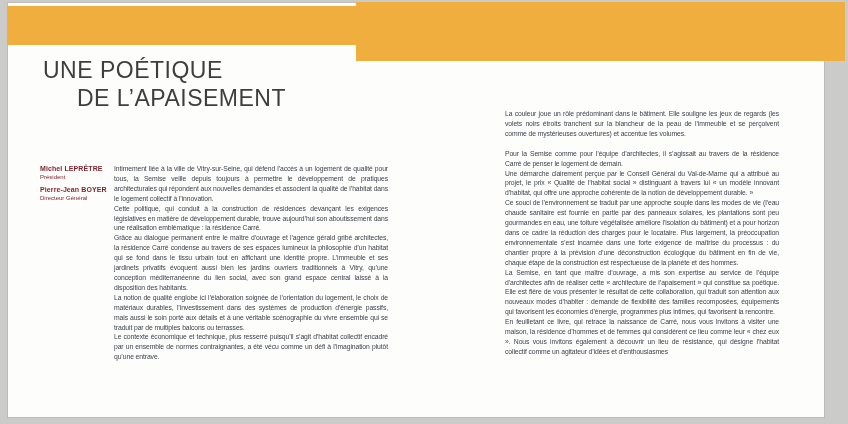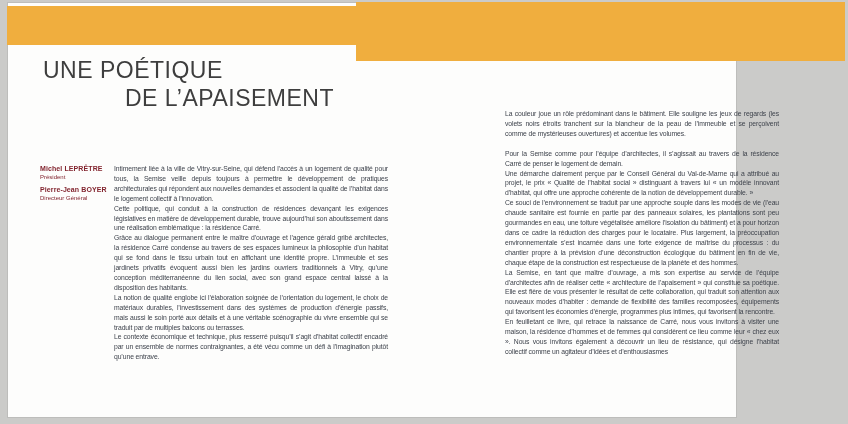--- a/index.html
+++ b/index.html
@@ -6,42 +6,42 @@
   html, body {
     margin: 0; padding: 0;
     width: 848px; height: 424px;
     background: #cbcbc9;
     font-family: "Liberation Sans", "DejaVu Sans", sans-serif;
     overflow: hidden;
   }
   .spread {
     position: absolute;
     left: 7px; top: 2px;
-    width: 730px; height: 416px;
+    width: 818px; height: 416px;
     background: #fdfdfc;
     box-shadow: 0 0 0 1px #bdbdbb inset;
   }
   
   .band { position: absolute; background: #f0ae3e; }
   .band-left  { left: 0;     top: 4px; width: 349px; height: 39px; }
   .band-right { left: 349px; top: 0;   width: 489px; height: 59px; }
 
   .title {
     position: absolute;
     left: 36px; top: 54px;
     margin: 0;
     font-size: 23px;
     font-weight: 300;
     color: #3e3e3e;
     letter-spacing: 0.5px;
     line-height: 28px;
     white-space: nowrap;
   }
   .title span { display: block; }
-  .title .t2 { margin-left: 82px; }
+  .title .t2 { margin-left: 34px; }
 
   .names {
     position: absolute;
     left: 33px; top: 163px;
     width: 74px;
     color: #82242e;
   }
   .sig { margin-bottom: 5px; }
   .sig-name { font-size: 7px; font-weight: bold; letter-spacing: 0.1px; line-height: 8px; }
   .sig-role { font-size: 6px; line-height: 7px; margin-top: 1px; }

